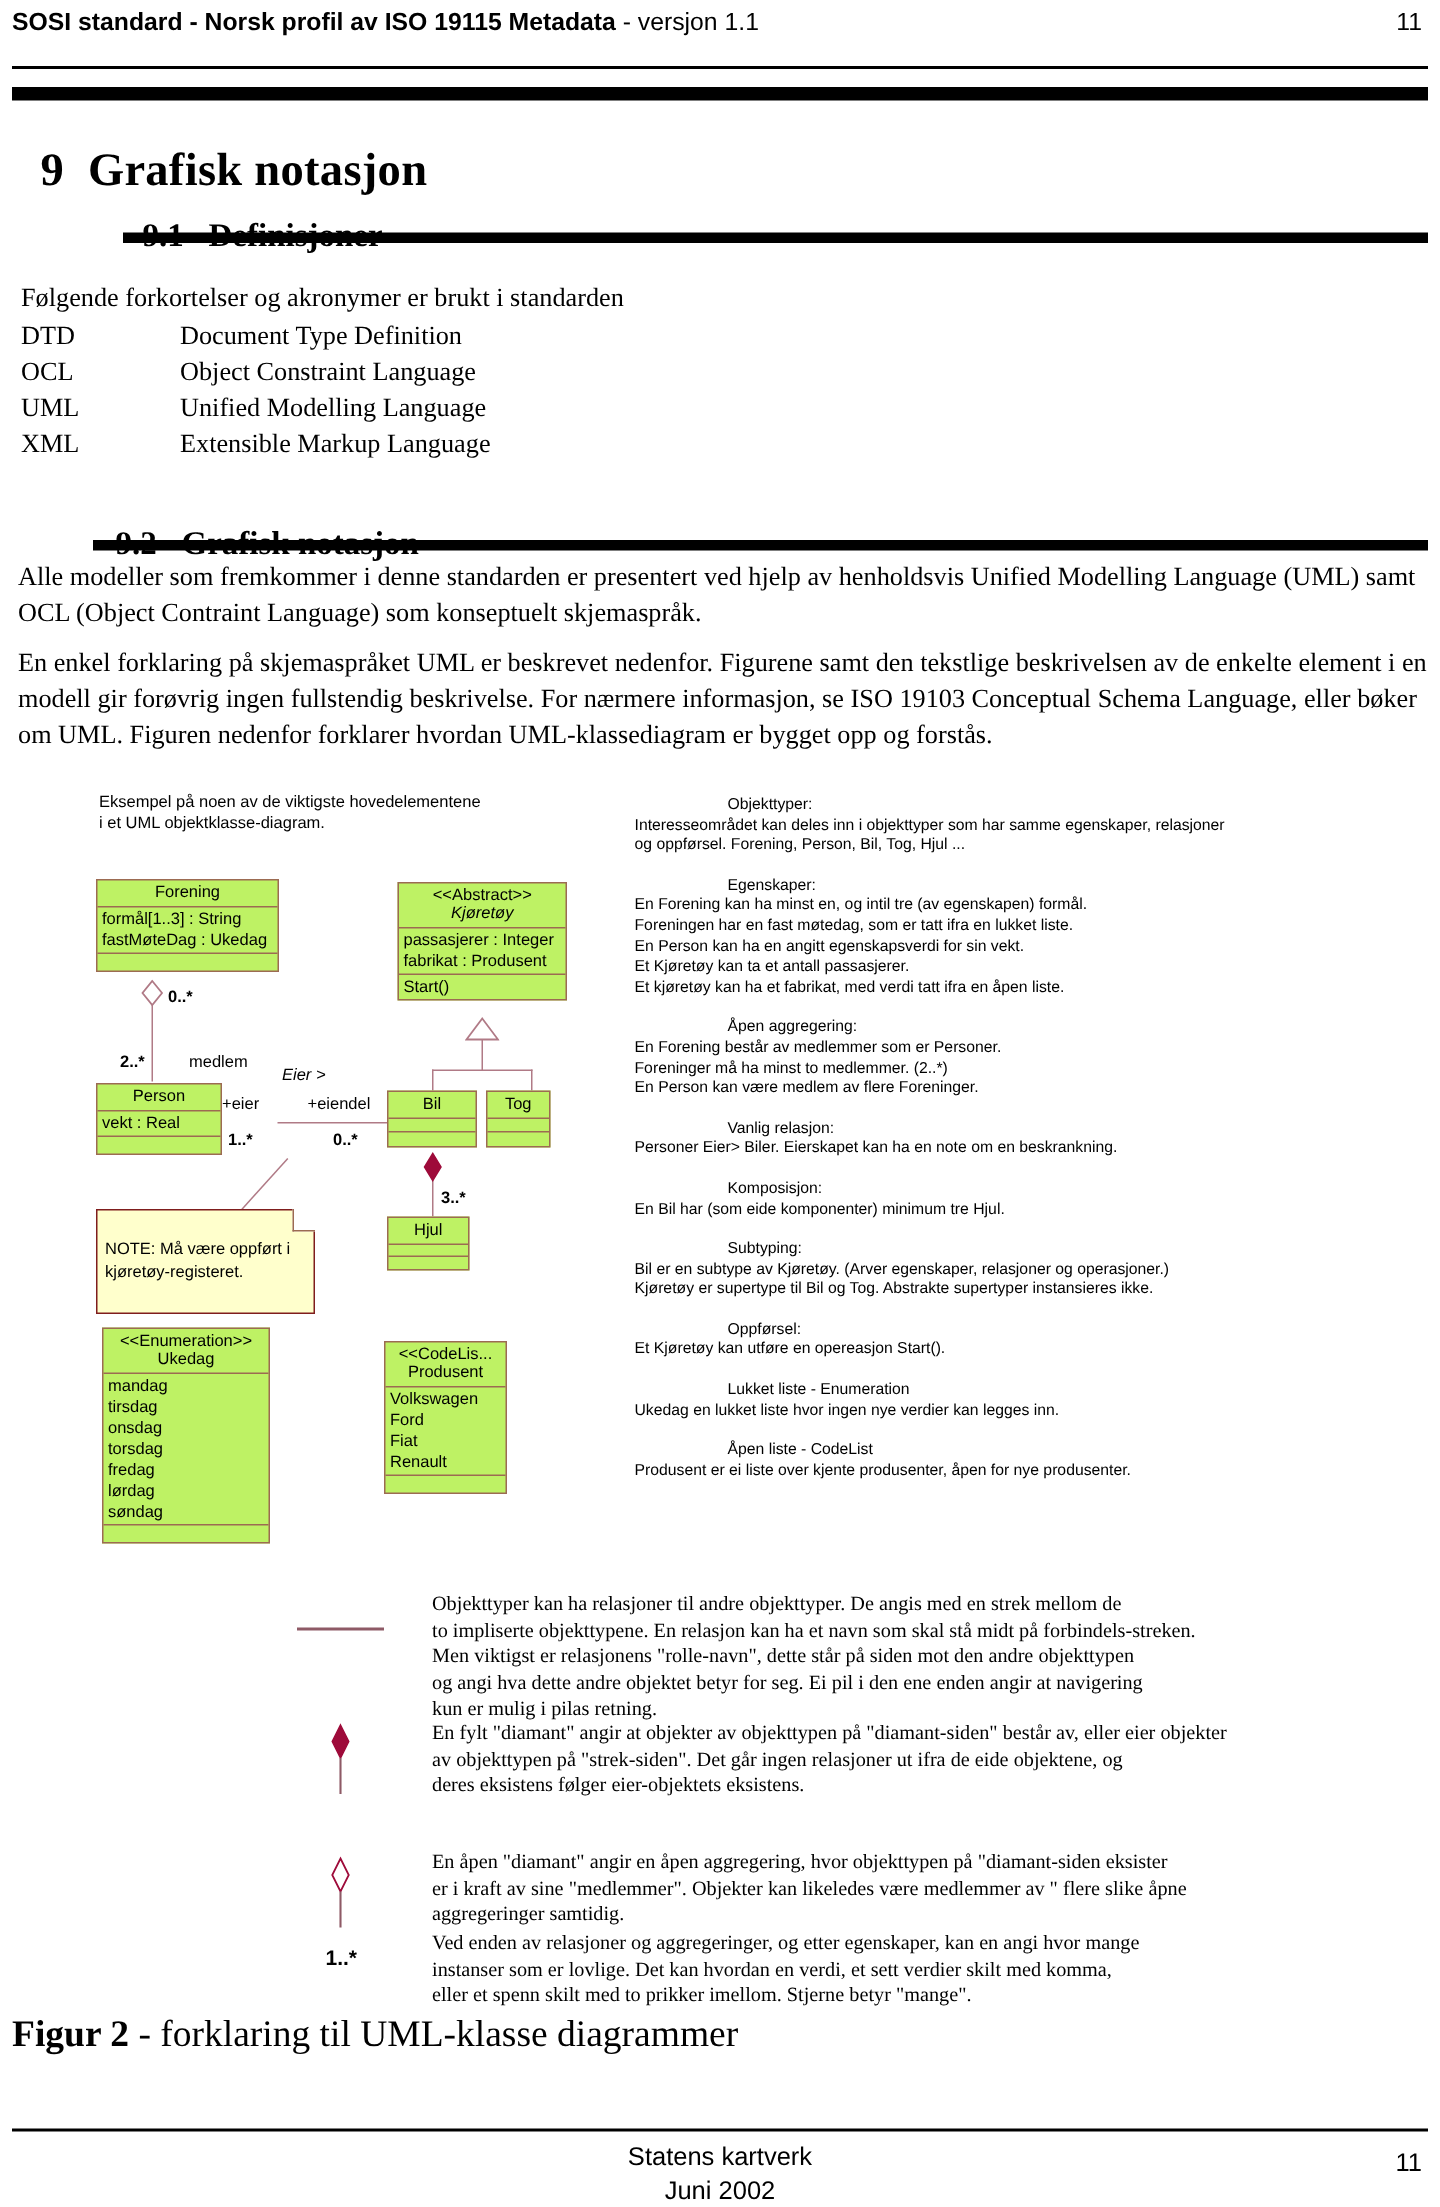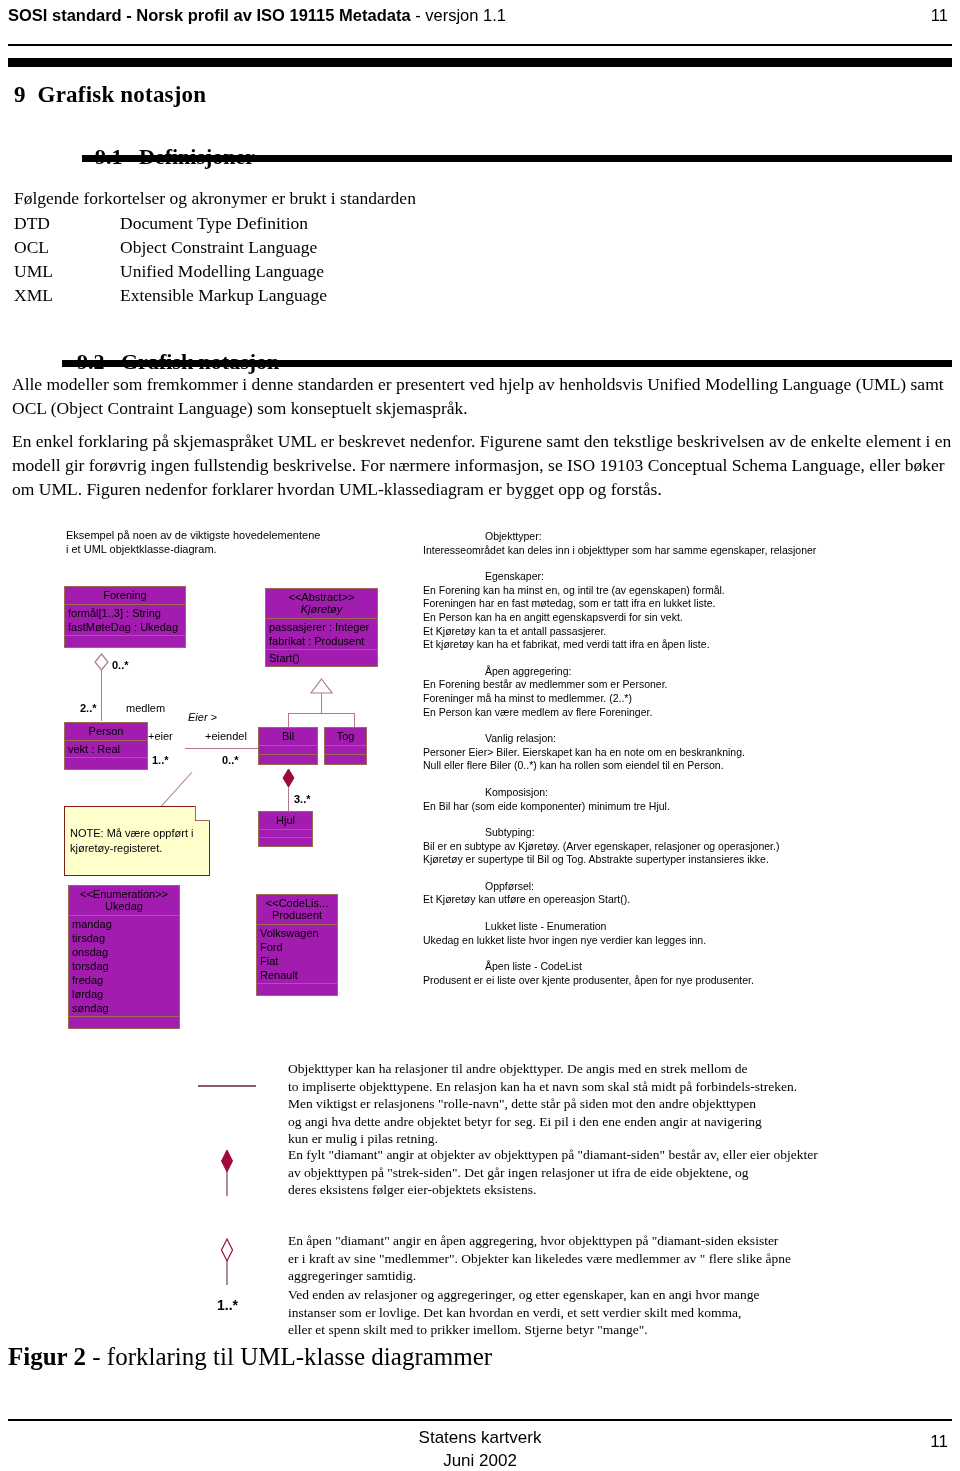--- a/index.html
+++ b/index.html
@@ -50,24 +50,24 @@
     position: absolute;
     left: 8px;
     width: 944px;
     height: 9px;
     background: #000;
   }
 
   
   h1.h-chapter {
     position: absolute;
-    margin: 0;
+    margin: 13px;
     font-family: "Liberation Serif", serif;
     font-weight: bold;
-    font-size: 23px;
+    font-size: 31px;
     letter-spacing: .2px;
   }
   h2.h-sect {
     position: absolute;
     margin: 17px;
     font-family: "Liberation Serif", serif;
     font-weight: bold;
     font-size: 22px;
   }
   .h-underline {
@@ -112,21 +112,21 @@
     font-family: "Liberation Sans", sans-serif;
     font-size: 10.5px;
     line-height: 13.6px;
   }
   .fig-col-right .hdr { padding-left: 62px; }
   .fig-col-right .gap { height: 13px; }
 
   
   .uml {
     position: absolute;
-    background: #a21caf;
+    background: #bef264;
     border: 1px solid #9C6B52;
     box-sizing: border-box;
     font-family: "Liberation Sans", sans-serif;
     font-size: 11px;
     color: #000;
   }
   .uml .sec {
     border-bottom: 1px solid #9C6B52;
     box-sizing: border-box;
     padding: 1px 3px;
@@ -423,39 +423,39 @@
     <div class="rolename" style="left:148px; top:730px;">+eier</div>
     <div class="rolename" style="left:205px; top:730px;">+eiendel</div>
     <div class="mult" style="left:152px; top:754px;">1..*</div>
     <div class="mult" style="left:222px; top:754px;">0..*</div>
     <div class="mult" style="left:294px; top:793px;">3..*</div>
 
     <div class="fig-col-right" style="left:423px; top:530px; width:530px;">
 
       <div class="hdr">Objekttyper:</div>
       <div>Interesseområdet kan deles inn i objekttyper som har samme egenskaper, relasjoner</div>
+      <div>og oppførsel.  Forening, Person, Bil, Tog, Hjul ...</div>
       <div class="gap"></div>
 
       <div class="hdr">Egenskaper:</div>
       <div>En Forening kan ha minst en, og intil tre (av egenskapen) formål.</div>
       <div>Foreningen har en fast møtedag, som er tatt ifra en lukket liste.</div>
       <div>En Person kan ha en angitt egenskapsverdi for sin vekt.</div>
       <div>Et Kjøretøy kan ta et antall passasjerer.</div>
       <div>Et kjøretøy kan ha et fabrikat, med verdi tatt ifra en åpen liste.</div>
       <div class="gap"></div>
 
       <div class="hdr">Åpen aggregering:</div>
       <div>En Forening består av medlemmer som er Personer.</div>
       <div>Foreninger må ha minst to medlemmer. (2..*)</div>
       <div>En Person kan være medlem av flere Foreninger.</div>
       <div class="gap"></div>
 
       <div class="hdr">Vanlig relasjon:</div>
       <div>Personer Eier&gt; Biler. Eierskapet kan ha en note om en beskrankning.</div>
-      <div>Null eller flere Biler (0..*)  kan ha rollen som eiendel til en Person.</div>
       <div class="gap"></div>
 
       <div class="hdr">Komposisjon:</div>
       <div>En Bil har (som eide komponenter) minimum tre Hjul.</div>
       <div class="gap"></div>
 
       <div class="hdr">Subtyping:</div>
       <div>Bil er en subtype av Kjøretøy. (Arver egenskaper, relasjoner og operasjoner.)</div>
       <div>Kjøretøy er supertype til Bil og Tog. Abstrakte supertyper instansieres ikke.</div>
       <div class="gap"></div>

